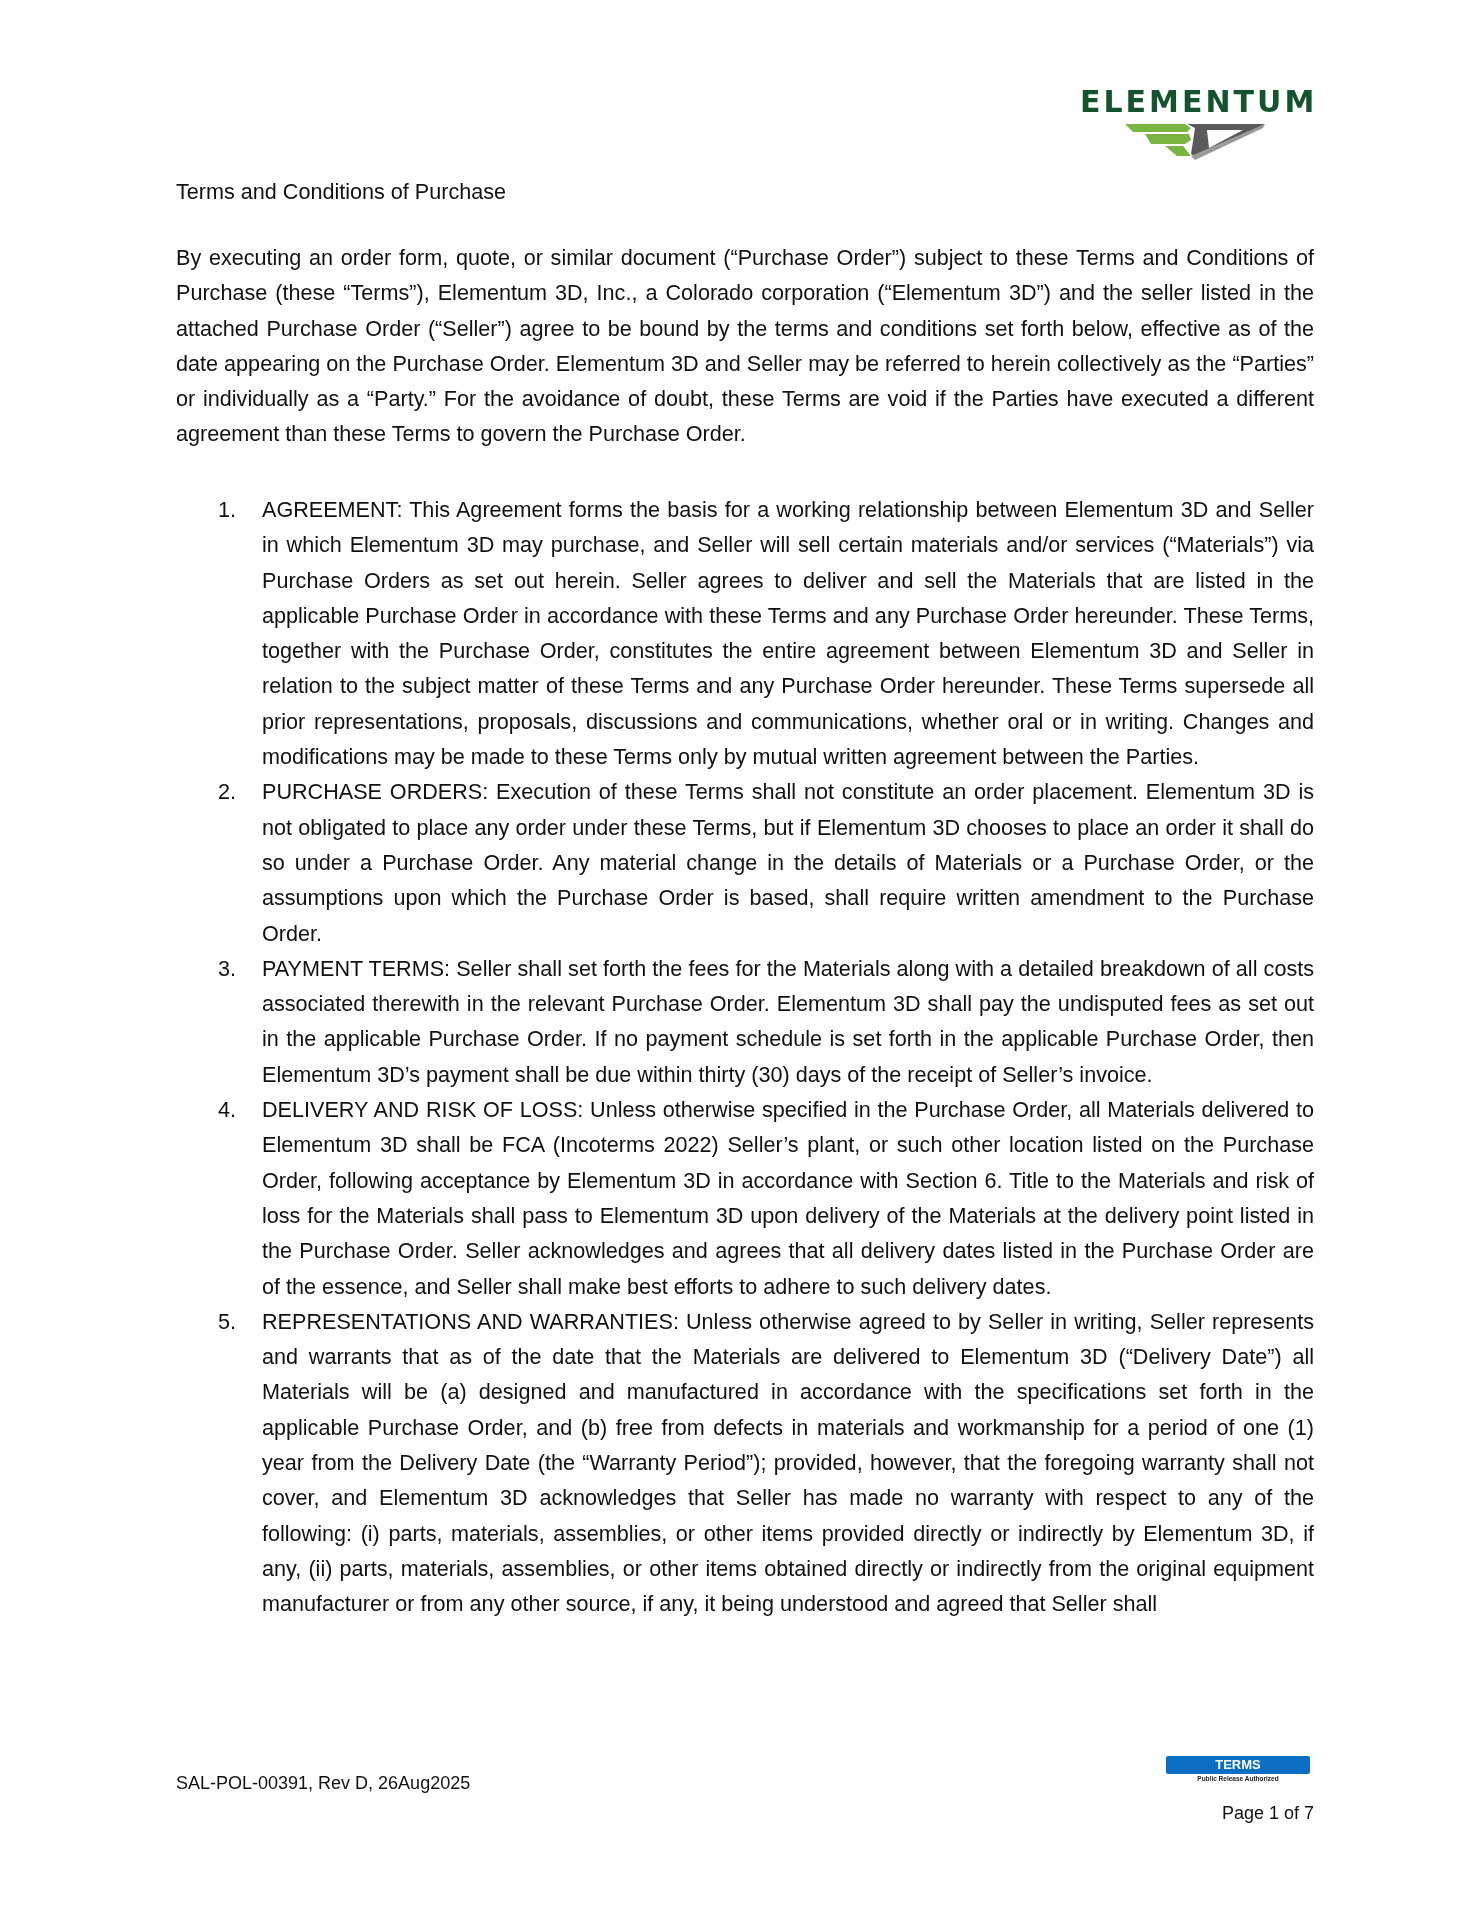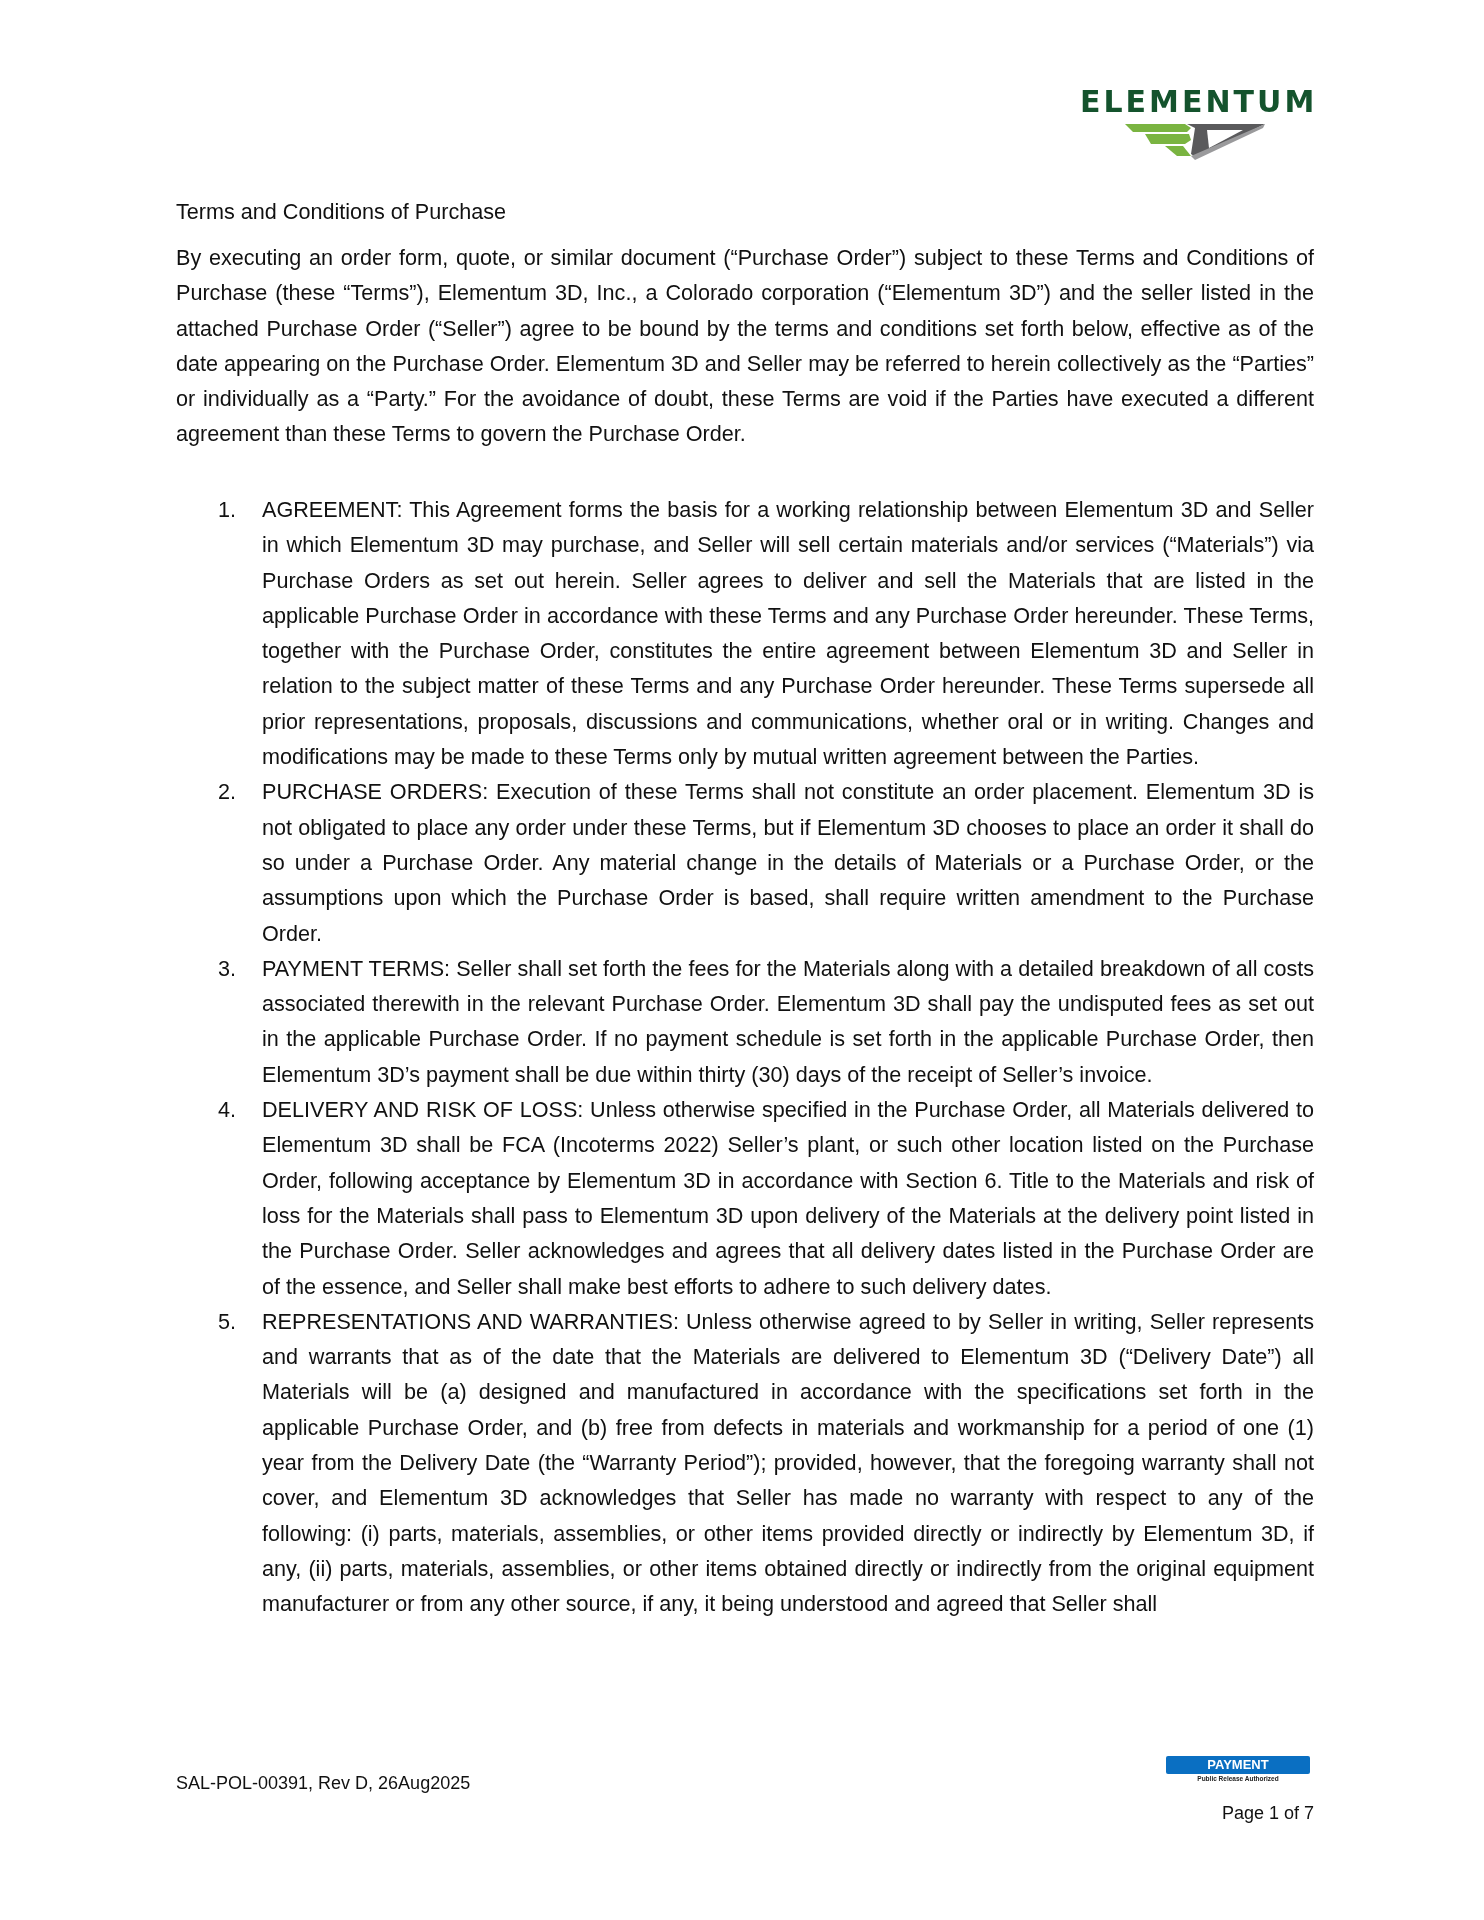--- a/index.html
+++ b/index.html
@@ -5,21 +5,21 @@
   html, body { margin: 0; padding: 0; background: #ffffff; }
   body { width: 1484px; height: 1920px; position: relative; overflow: hidden; color: #111111; }
   .page { position: absolute; left: 0; top: 0; width: 1484px; height: 1920px; background: #fff; }
 
   .logo { position: absolute; left: 1080px; top: 84px; width: 230px; height: 78px; }
   .logo-word { position: absolute; left: 0; top: 0; width: 230px; text-align: center;
     font-family: "DejaVu Sans", sans-serif; font-weight: bold; font-size: 30px; letter-spacing: 3px; color: #14532d; }
   .logo-mark { position: absolute; left: 45px; top: 38px; width: 140px; height: 38px; }
 
   .body-text { font-family: "Liberation Sans", sans-serif; font-size: 21.6px; line-height: 35.3px; color: #111; }
-  .doc-title { position: absolute; left: 176px; top: 174px; margin-top: 20px; }
+  .doc-title { position: absolute; left: 176px; top: 174px; }
   .intro { position: absolute; left: 176px; top: 240px; width: 1138px; text-align: justify; }
   .clauses { position: absolute; left: 176px; top: 492px; width: 1138px; margin: 0; padding: 0; list-style: none; }
   .clause { position: relative; padding-left: 86px; text-align: justify; }
   .clause-num { position: absolute; left: 42px; top: 0; }
 
   .footer { position: absolute; left: 176px; top: 1768px; width: 1138px;
     font-family: "Liberation Sans", sans-serif; font-size: 18px; line-height: 30px; color: #111; }
   .footer-line { white-space: nowrap; }
   .page-num { position: absolute; right: 0; top: 30px; }
   .public-badge { position: absolute; left: 1166px; top: 1756px; width: 144px; }
@@ -65,21 +65,21 @@
       <span class="clause-num">4.</span>
       <span>DELIVERY AND RISK OF LOSS: Unless otherwise specified in the Purchase Order, all Materials delivered to Elementum 3D shall be FCA (Incoterms 2022) Seller’s plant, or such other location listed on the Purchase Order, following acceptance by Elementum 3D in accordance with Section 6. Title to the Materials and risk of loss for the Materials shall pass to Elementum 3D upon delivery of the Materials at the delivery point listed in the Purchase Order. Seller acknowledges and agrees that all delivery dates listed in the Purchase Order are of the essence, and Seller shall make best efforts to adhere to such delivery dates.</span>
     </li>
     <li class="clause">
       <span class="clause-num">5.</span>
       <span>REPRESENTATIONS AND WARRANTIES: Unless otherwise agreed to by Seller in writing, Seller represents and warrants that as of the date that the Materials are delivered to Elementum 3D (“Delivery Date”) all Materials will be (a) designed and manufactured in accordance with the specifications set forth in the applicable Purchase Order, and (b) free from defects in materials and workmanship for a period of one (1) year from the Delivery Date (the “Warranty Period”); provided, however, that the foregoing warranty shall not cover, and Elementum 3D acknowledges that Seller has made no warranty with respect to any of the following: (i) parts, materials, assemblies, or other items provided directly or indirectly by Elementum 3D, if any, (ii) parts, materials, assemblies, or other items obtained directly or indirectly from the original equipment manufacturer or from any other source, if any, it being understood and agreed that Seller shall</span>
     </li>
   </ol>
 
   <div class="public-badge">
-    <div class="public-bar">PAYMENT</div>
+    <div class="public-bar">TERMS</div>
     <div class="public-sub">Public Release Authorized</div>
   </div>
 
   <div class="footer">
     <div class="footer-line">SAL-POL-00391, Rev D, 26Aug2025</div>
     <div class="page-num">Page 1 of 7</div>
   </div>
 
 </div>
 

